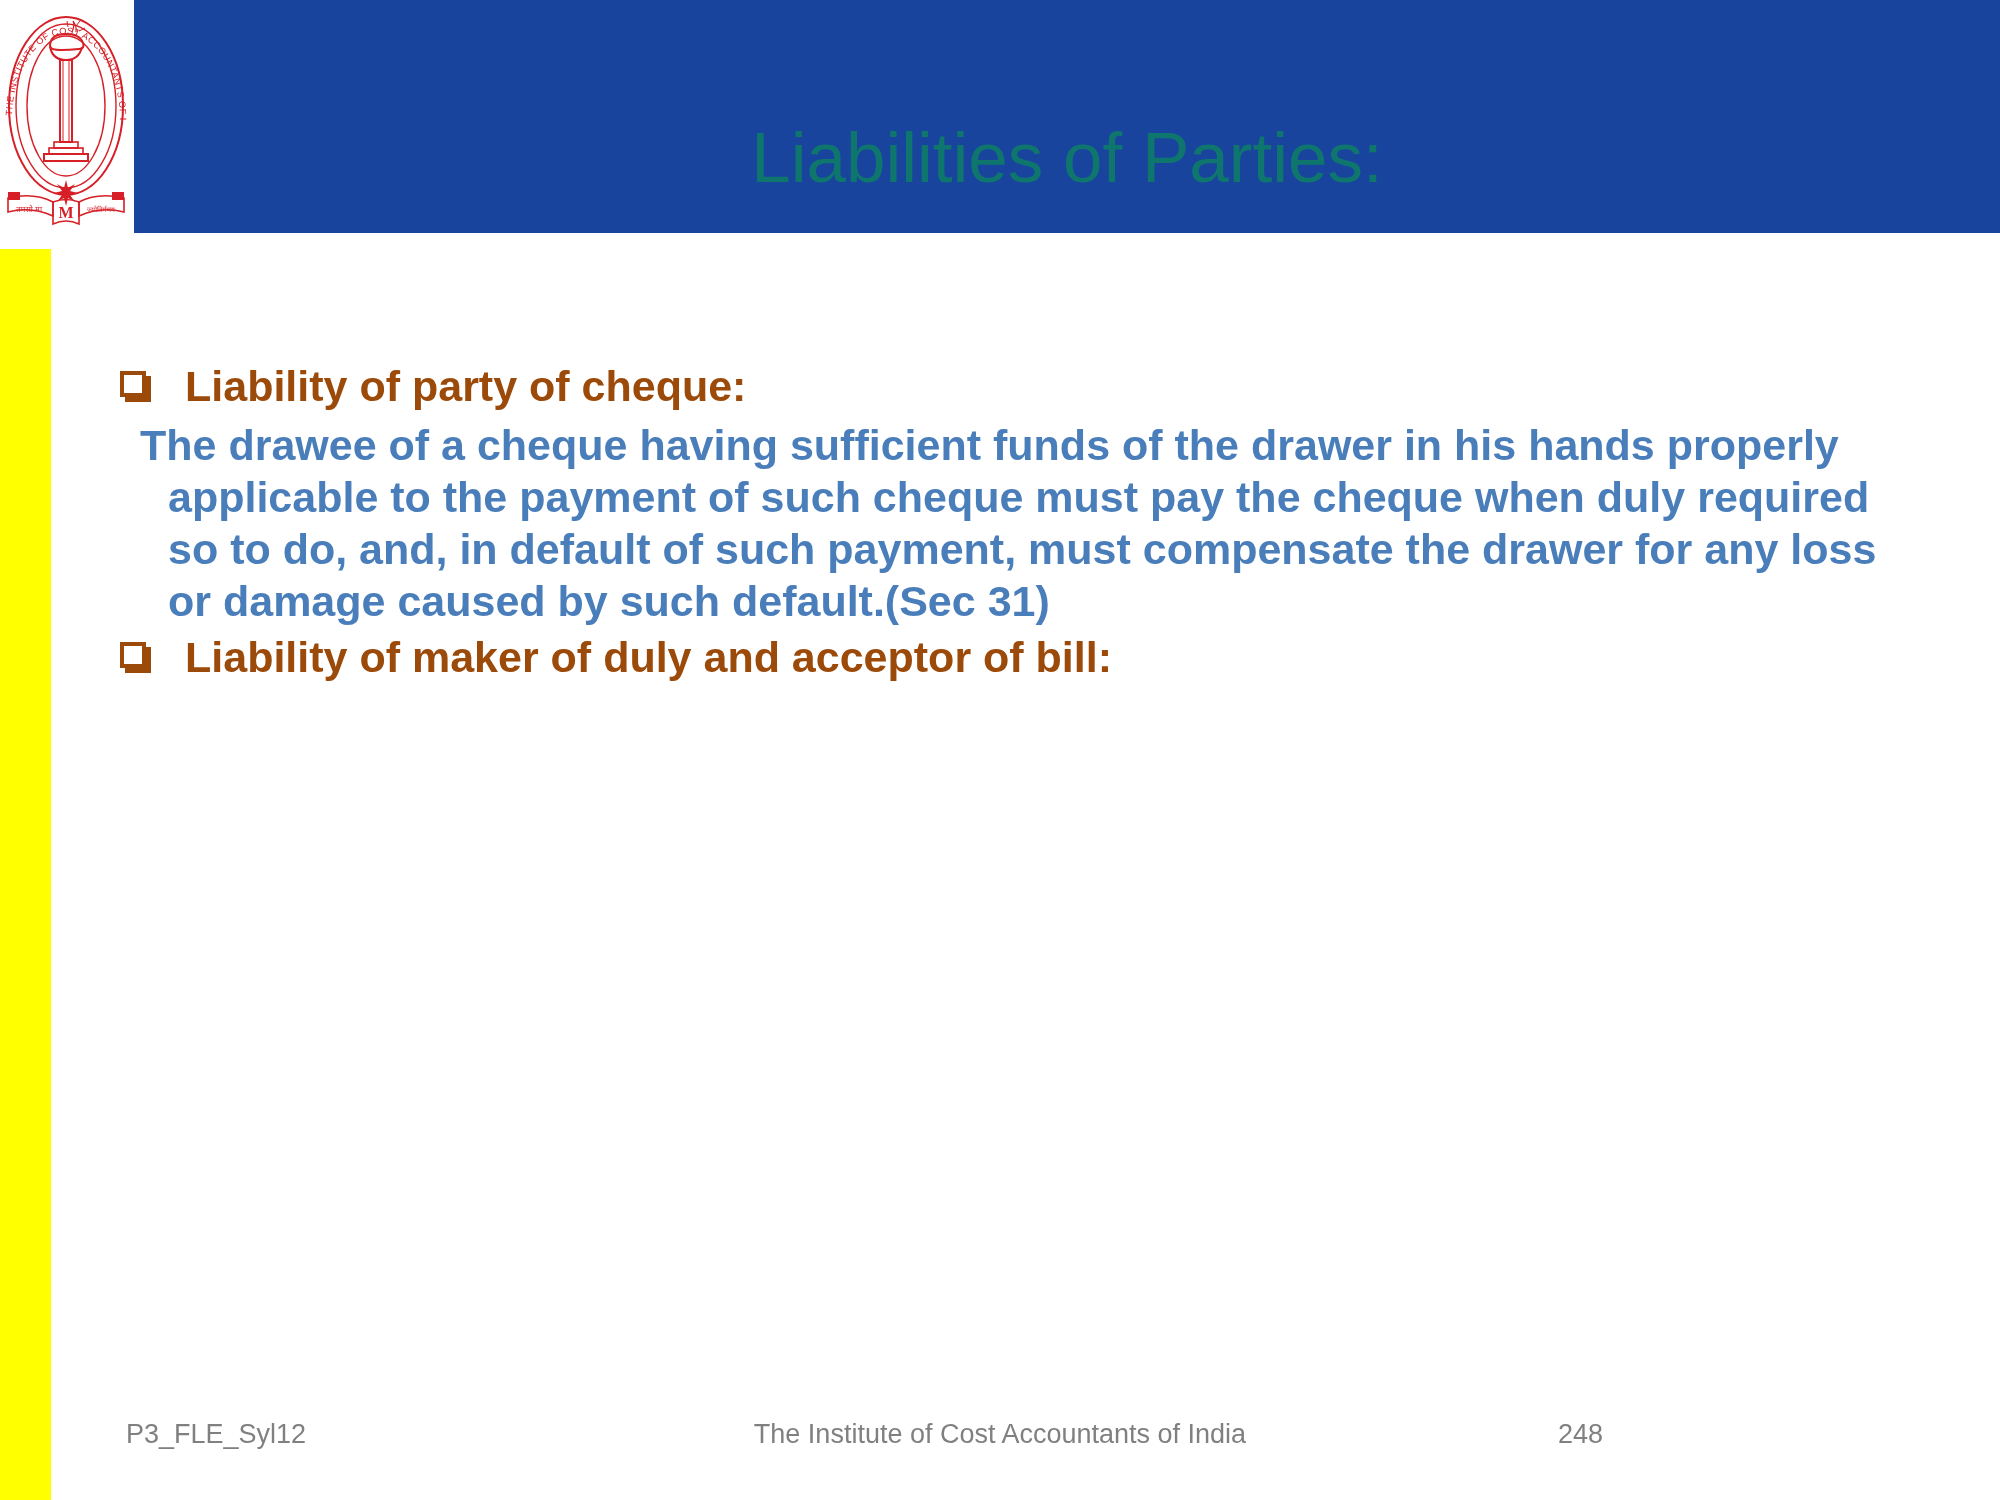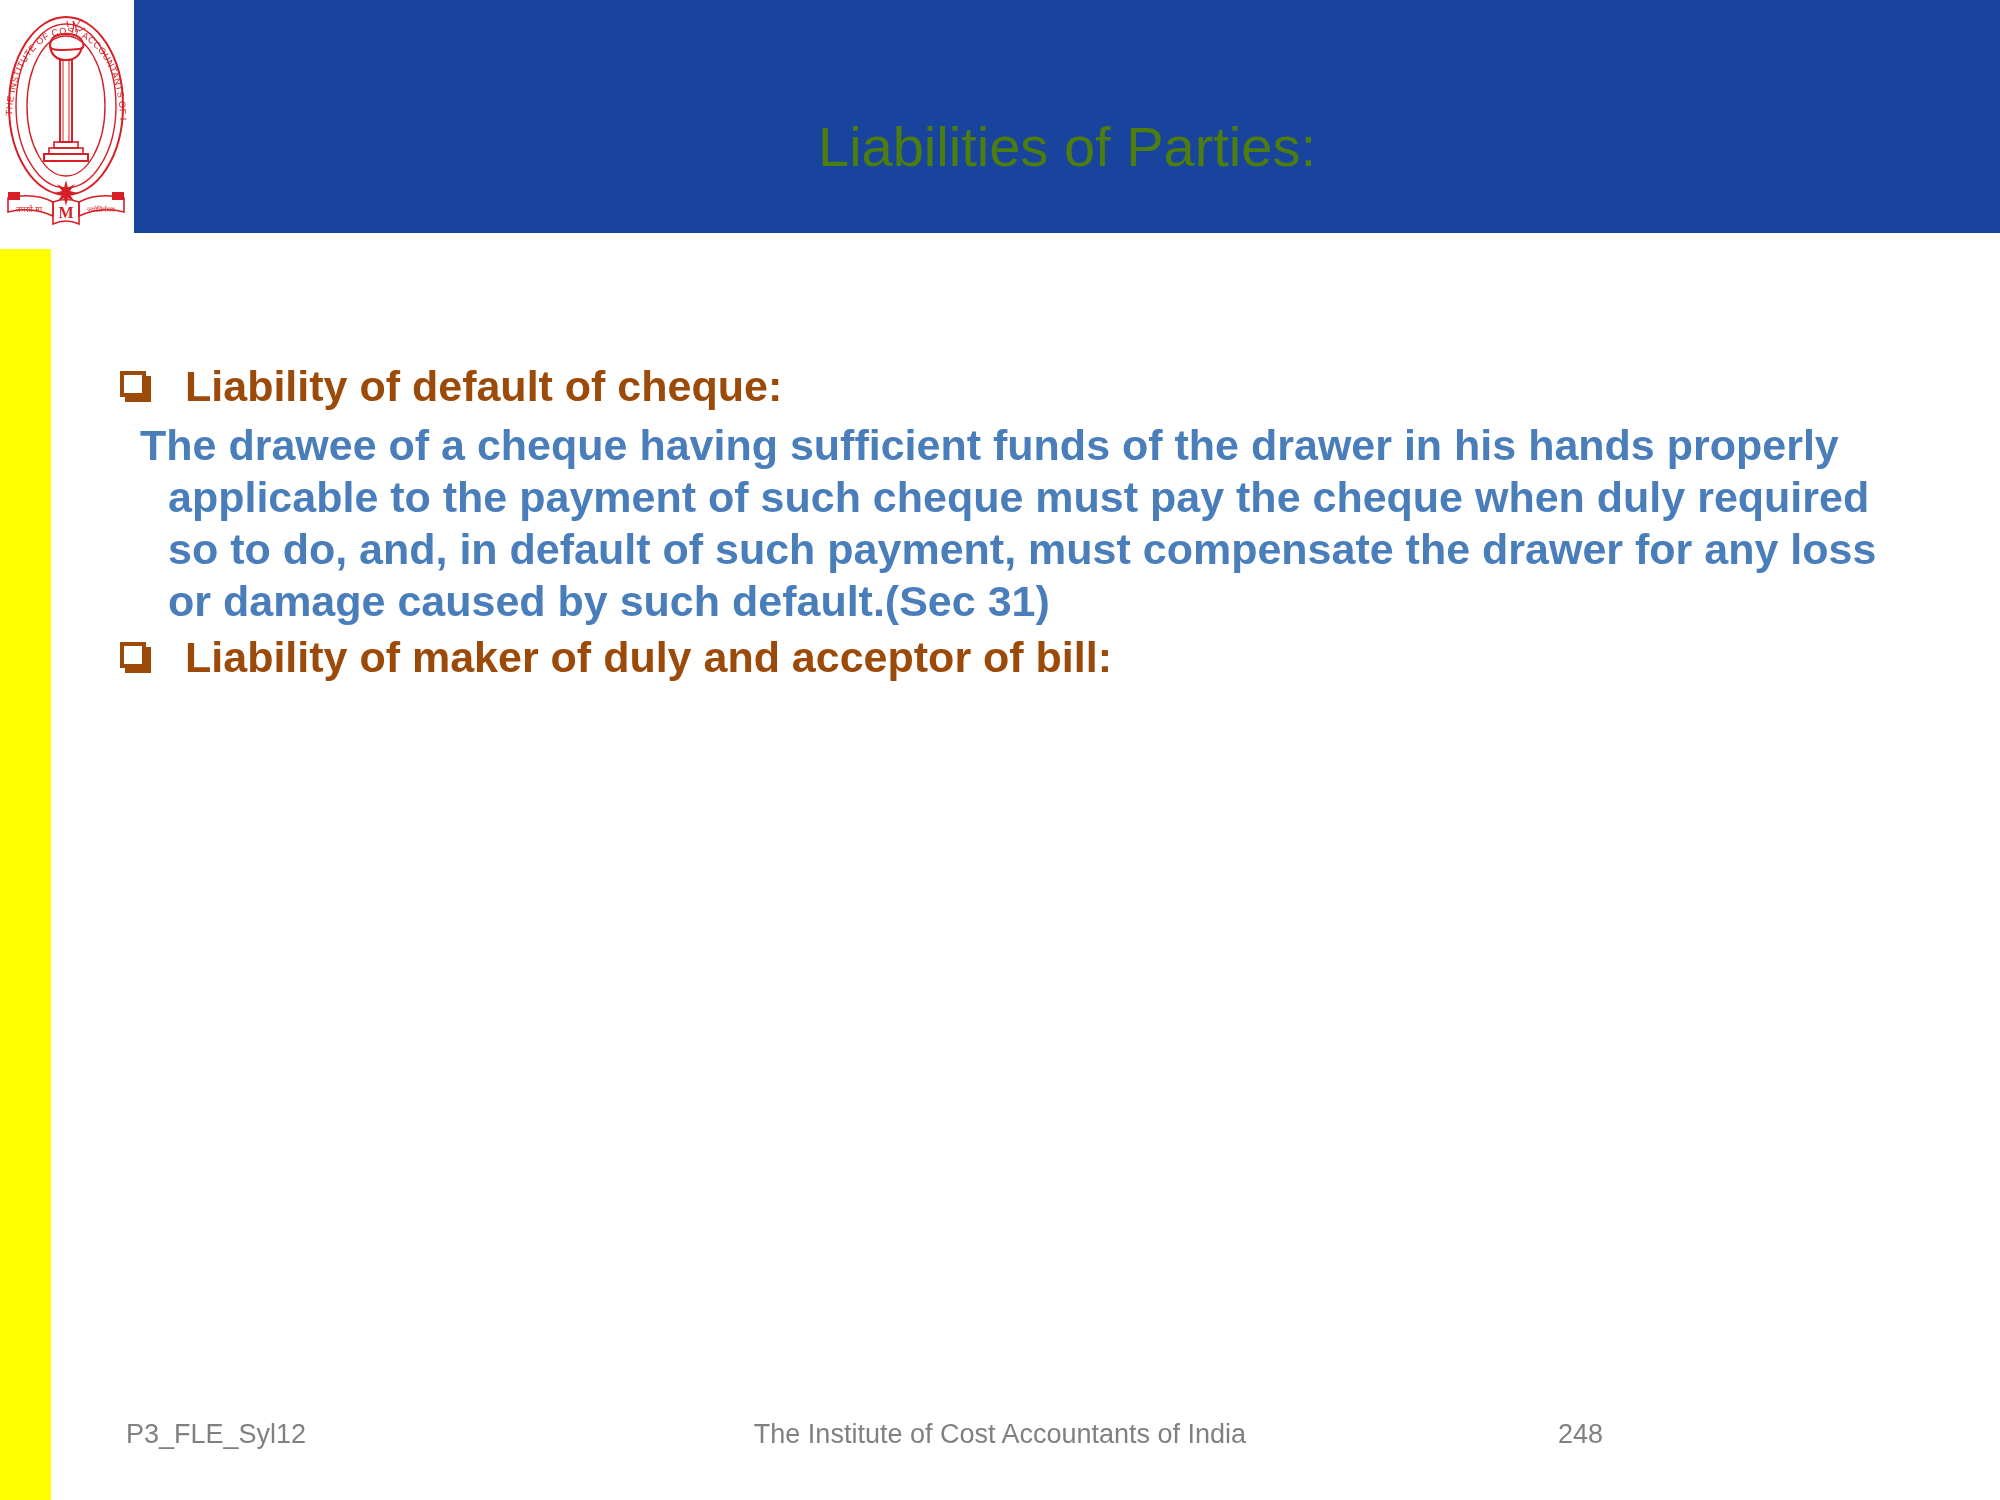--- a/index.html
+++ b/index.html
@@ -26,22 +26,22 @@
   }
   #slide-title {
     position: absolute;
     left: 134px;
     top: 0;
     width: 1866px;
     height: 233px;
     display: flex;
     align-items: center;
     justify-content: center;
-    color: #4d7c0f;
-    font-size: 56px;
+    color: #0f766e;
+    font-size: 71px;
     font-weight: 400;
     letter-spacing: 0px;
     line-height: 1;
     white-space: nowrap;
     padding-bottom: 14px;
     box-sizing: border-box;
   }
 
   
   #logo {
@@ -181,21 +181,21 @@
     <text x="99" y="210" text-anchor="middle" font-family="Liberation Sans, sans-serif" font-size="7" fill="#D61F26">ज्योतिर्गमय</text>
   </svg>
 </div>
 
 <div id="yellow-bar"></div>
 
 <div id="content">
 
   <div class="bullet-head">
     <span class="bullet-box"></span>
-    <span class="bullet-head-text">Liability of default of cheque:</span>
+    <span class="bullet-head-text">Liability of party of cheque:</span>
   </div>
   <p class="body-para p1">The drawee of a cheque having sufficient funds of the drawer in his hands properly applicable to the payment of such cheque must pay the cheque when duly required so to do, and, in default of such payment, must compensate the drawer for any loss or damage caused by such default.(Sec 31)</p>
 
   <div class="bullet-head">
     <span class="bullet-box"></span>
     <span class="bullet-head-text">Liability of maker of duly and acceptor of bill:</span>
   </div>
 
 
 </div>

